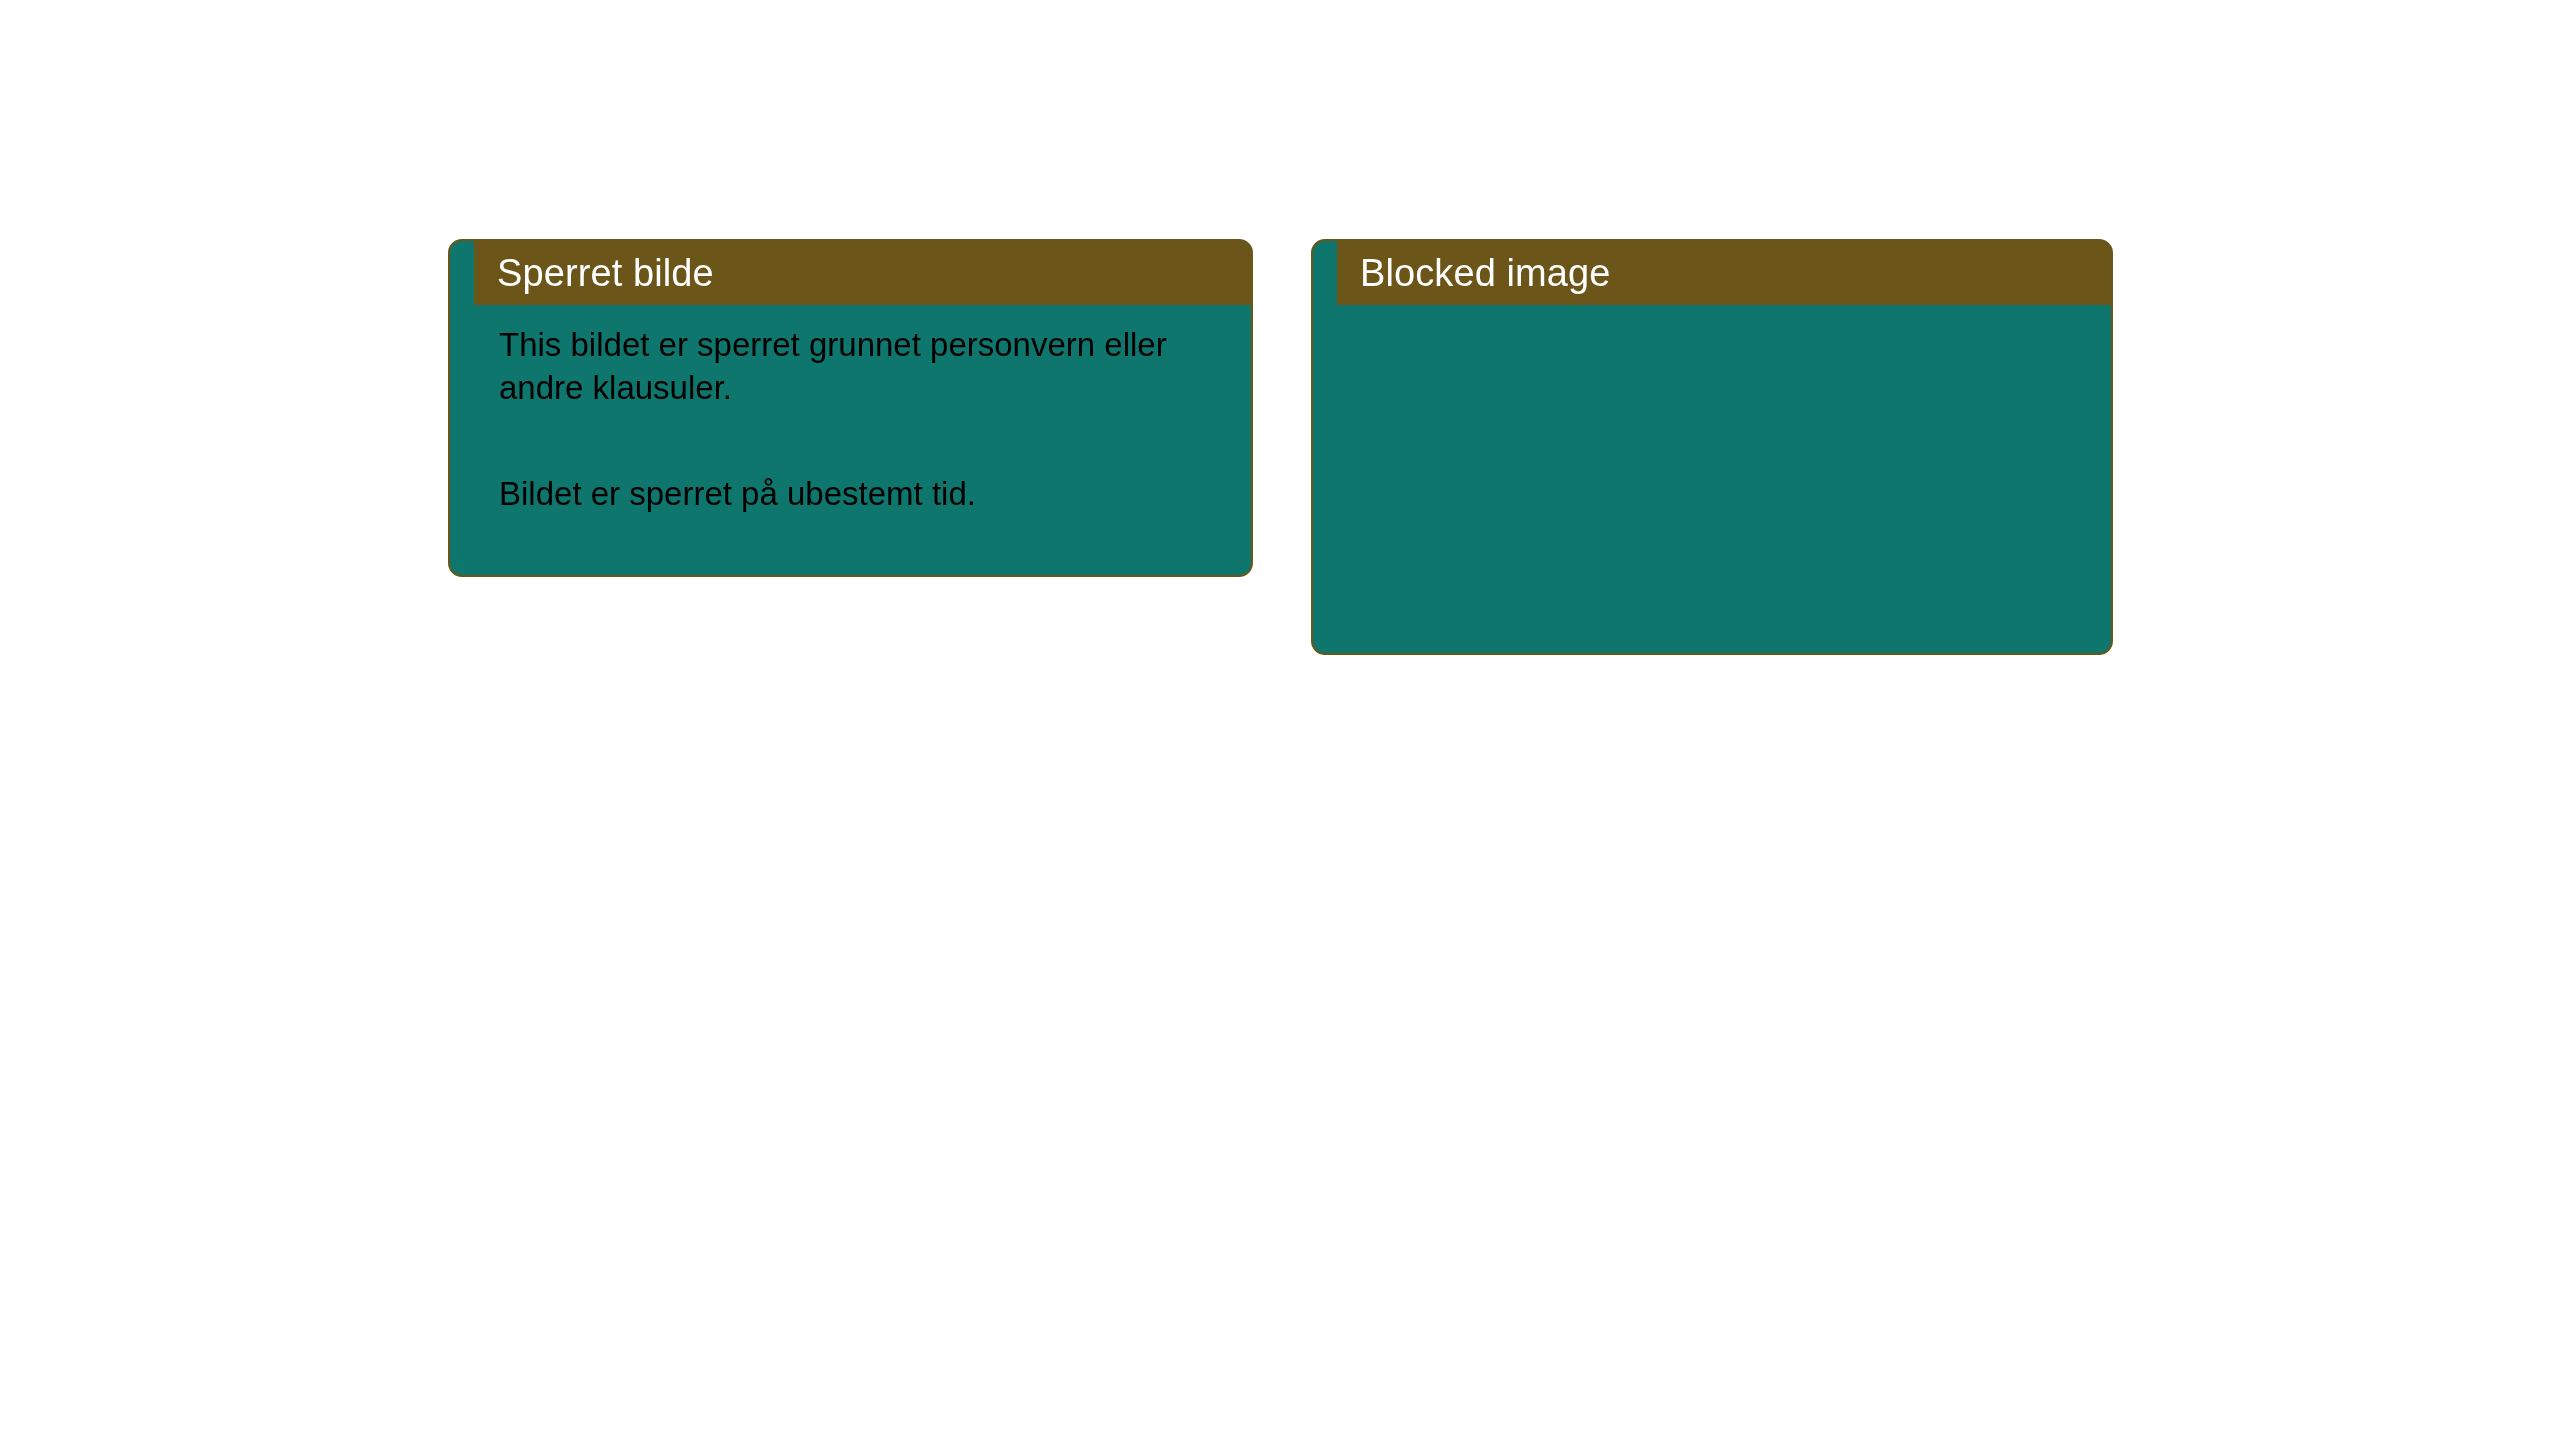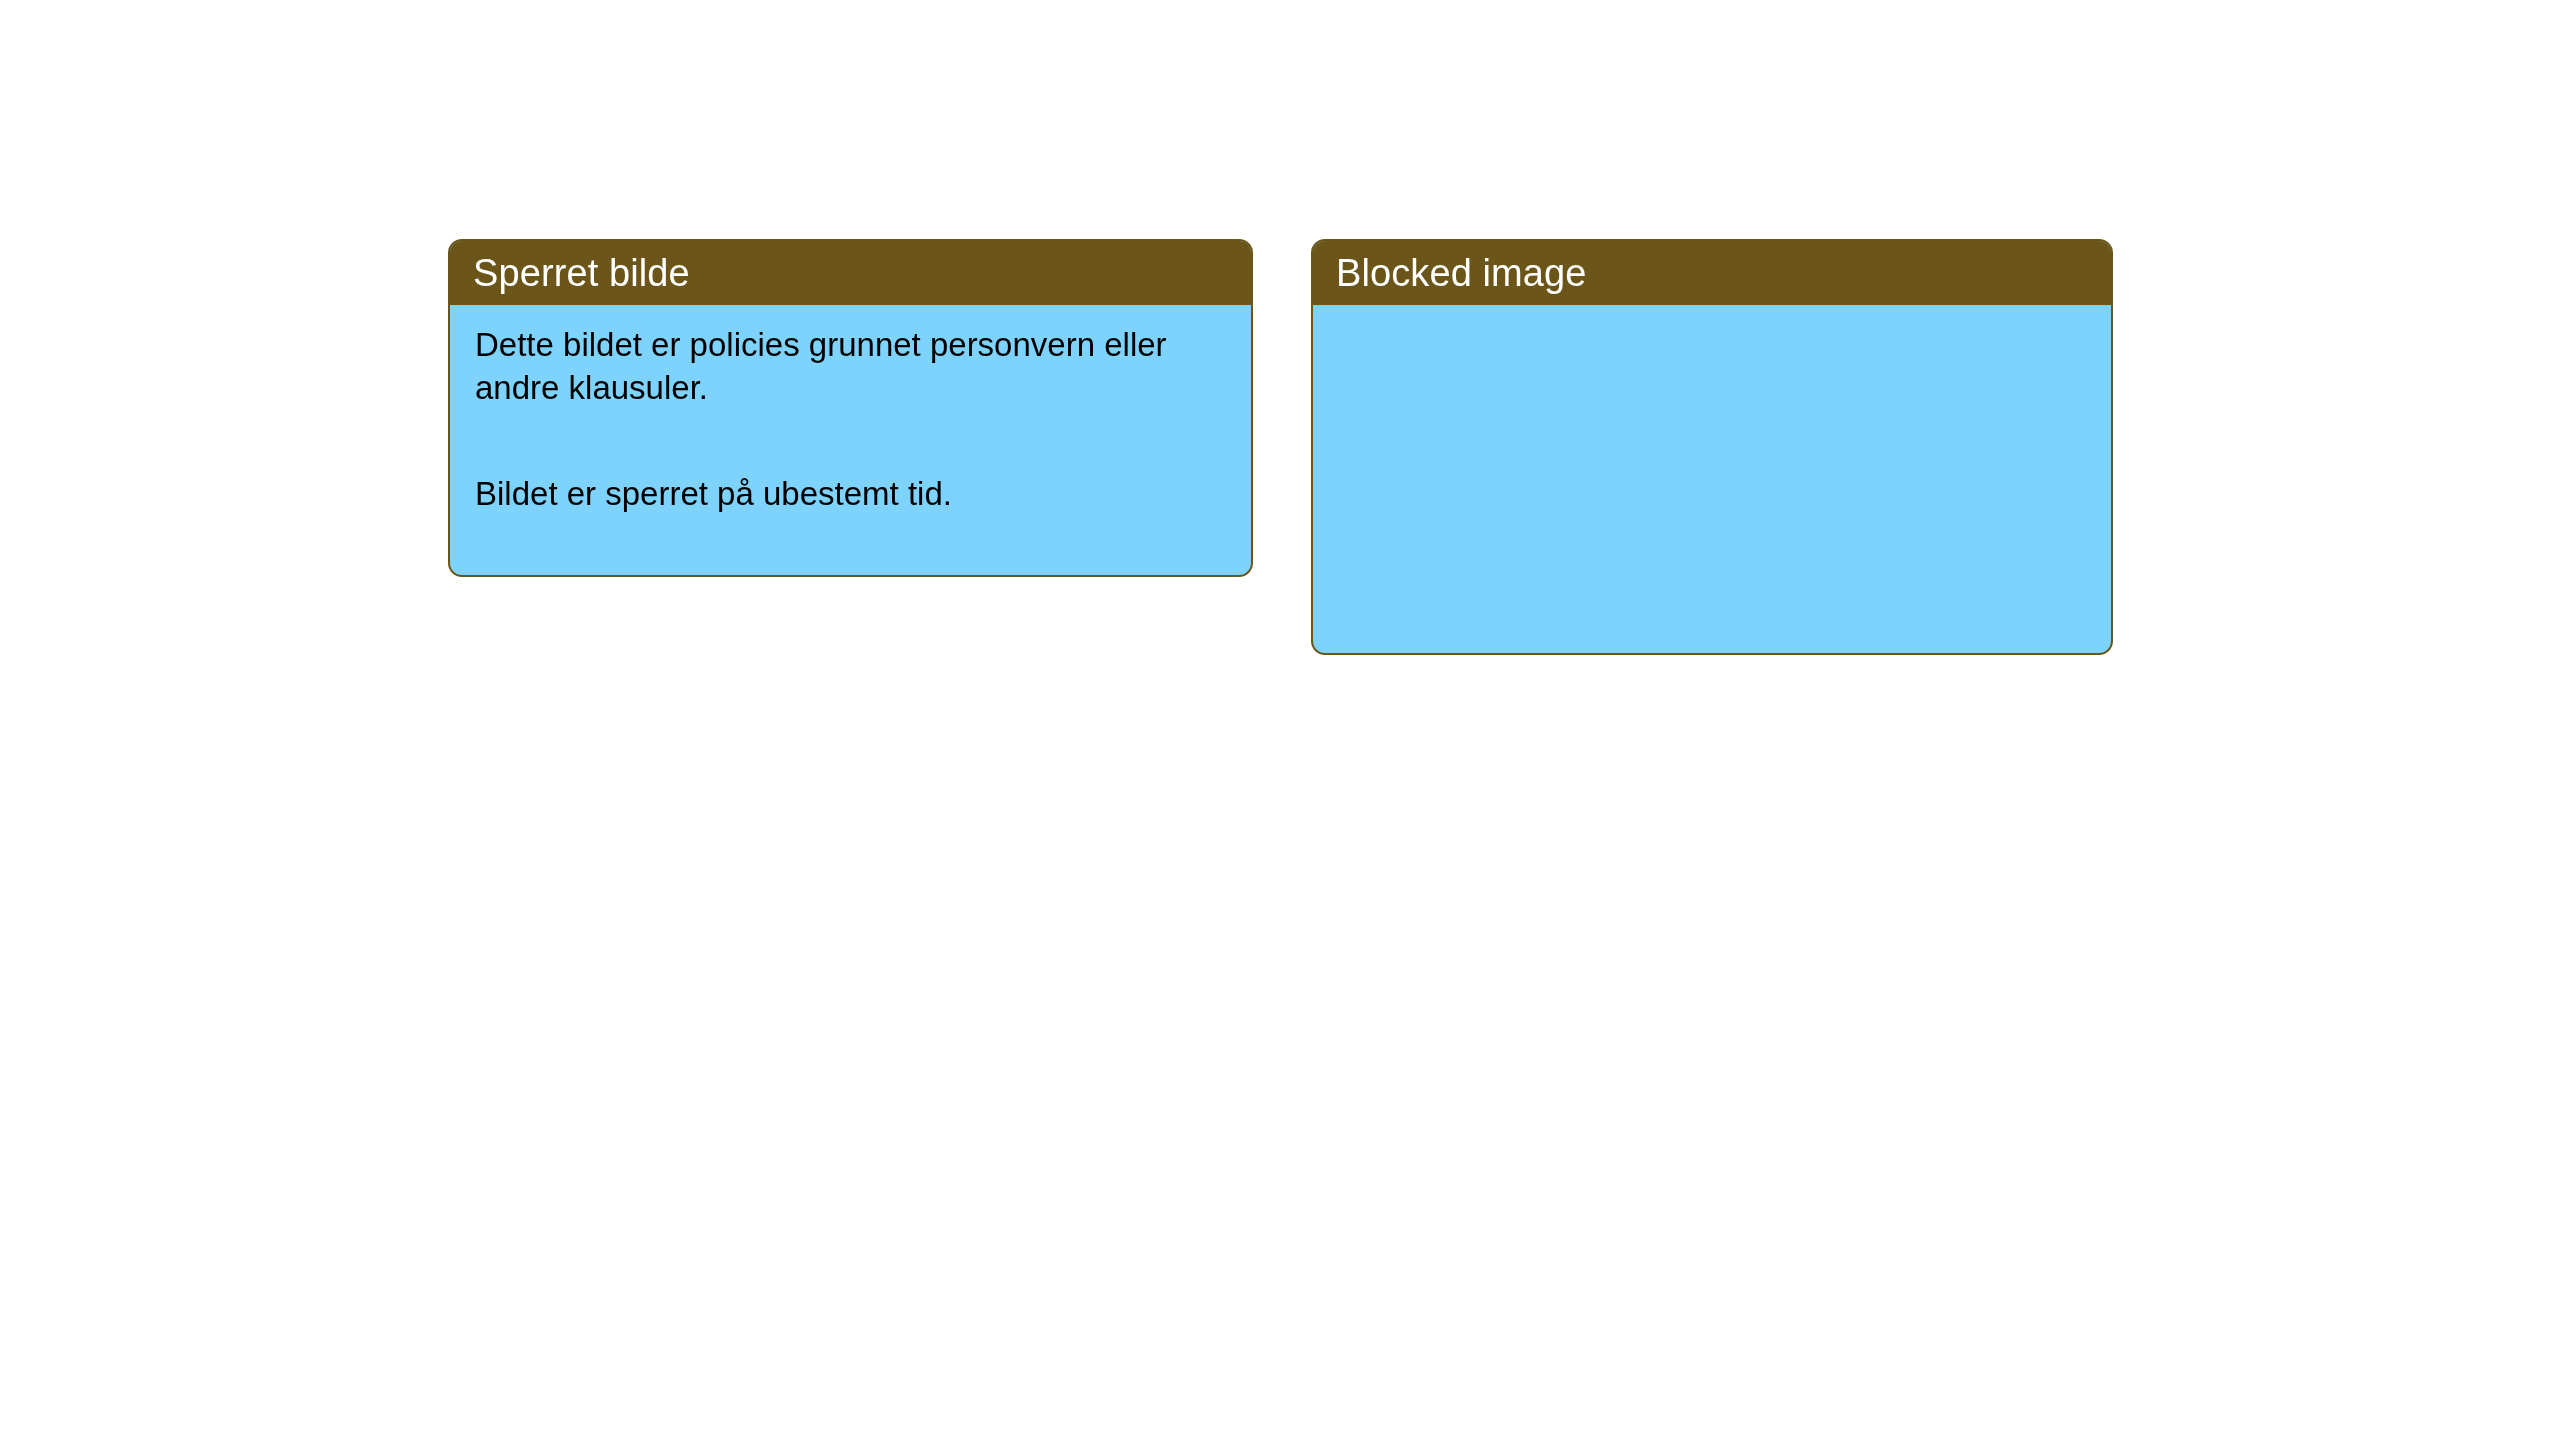--- a/index.html
+++ b/index.html
@@ -17,25 +17,26 @@
   #stage {
     position: relative;
     width: 2560px;
     height: 1440px;
     background: #ffffff;
   }
 
   .notice-card {
     position: absolute;
     top: 239px;
-    background: #7dd3fc;
+    background: #0f766e;
     border: 2px solid #6b5518;
     border-radius: 14px;
     box-sizing: border-box;
     overflow: hidden;
+    padding-left: 24px;
   }
 
   #card-no {
     left: 448px;
     width: 805px;
     height: 338px;
   }
 
   #card-en {
     left: 1311px;
@@ -80,21 +81,21 @@
 </head>
 <body>
 
 <div id="stage">
 
   <section class="notice-card" id="card-no">
     <div class="card-header">
       <span class="card-header-title">Sperret bilde</span>
     </div>
     <div class="card-body">
-      <p class="card-paragraph">Dette bildet er policies grunnet personvern eller andre klausuler.</p>
+      <p class="card-paragraph">This bildet er sperret grunnet personvern eller andre klausuler.</p>
       <p class="card-paragraph">Bildet er sperret på ubestemt tid.</p>
     </div>
   </section>
 
   <section class="notice-card" id="card-en">
     <div class="card-header">
       <span class="card-header-title">Blocked image</span>
     </div>
   </section>
 

